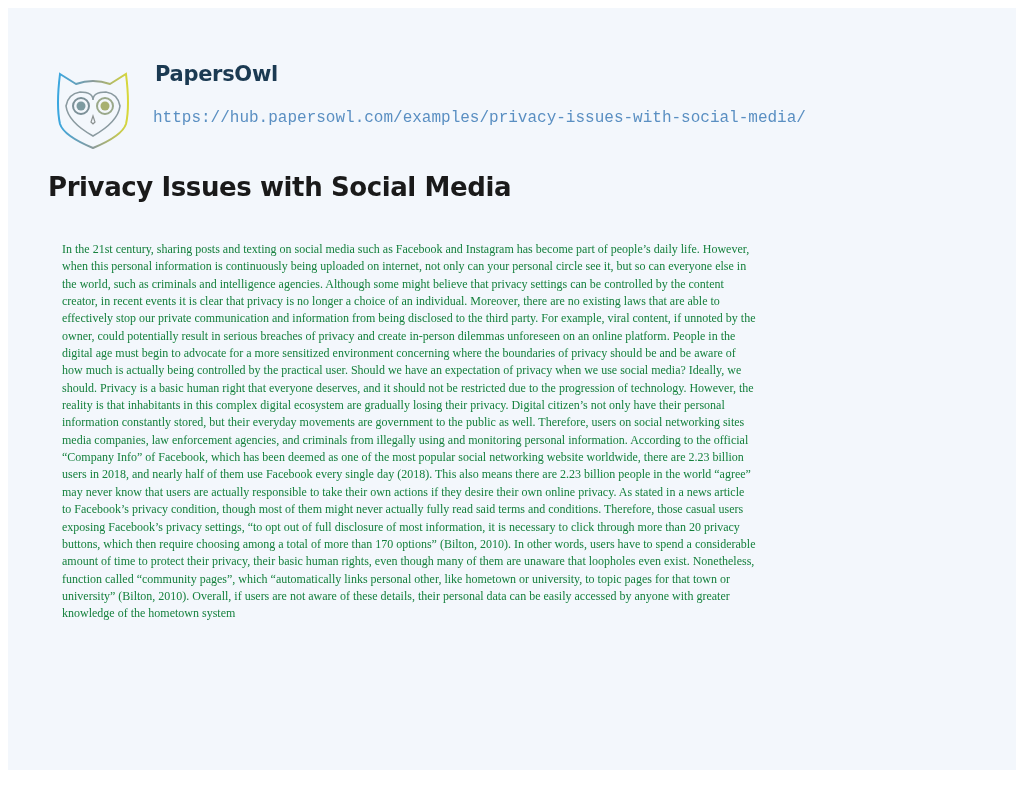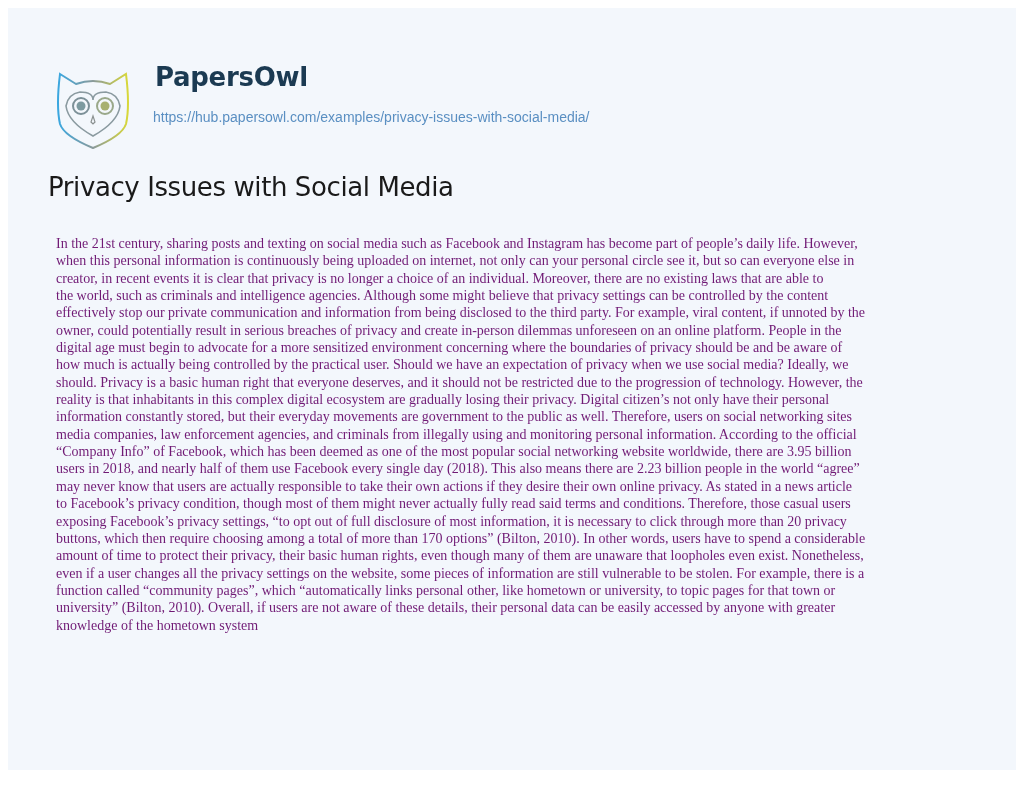--- a/index.html
+++ b/index.html
@@ -31,58 +31,58 @@
       top: 58px;
       width: 86px;
       height: 90px;
     }
     .brand-name {
       position: absolute;
       left: 147px;
       top: 54px;
       font-family: "DejaVu Sans", sans-serif;
       font-weight: bold;
-      font-size: 26px;
+      font-size: 21px;
       letter-spacing: -0.3px;
       color: #1b3a52;
       white-space: nowrap;
     }
     .source-url {
       position: absolute;
       left: 145px;
       top: 101px;
-      font-family: Liberation Sans, sans-serif;
-      font-size: 14px;
+      font-family: Liberation Mono, monospace;
+      font-size: 16px;
       color: #5a8fc2;
       white-space: nowrap;
       text-decoration: none;
     }
     .title {
       position: absolute;
       left: 40px;
       top: 164px;
       margin: 0;
       font-family: "DejaVu Sans", sans-serif;
-      font-weight: normal;
+      font-weight: bold;
       font-size: 26px;
       letter-spacing: -0.4px;
       color: #1a1a1a;
       white-space: nowrap;
       text-align: center;
     }
     .essay-body {
       position: absolute;
       left: 40px;
       top: 219px;
       width: 920px;
-      margin: 8px;
+      margin: 14px;
       font-family: "Liberation Serif", serif;
-      font-size: 14px;
+      font-size: 12px;
       line-height: 17.35px;
-      color: #701a75;
+      color: #15803d;
     }
     .essay-line {
       display: block;
       white-space: nowrap;
     }
   </style>
 </head>
 <body>
 
 <div class="page-card">
@@ -107,35 +107,34 @@
     </div>
     <div class="brand-name">PapersOwl</div>
     <a class="source-url" title="https://hub.papersowl.com/examples/privacy-issues-with-social-media/">https://hub.papersowl.com/examples/privacy-issues-with-social-media/</a>
   </div>
 
   <h1 class="title">Privacy Issues with Social Media</h1>
 
   <p class="essay-body">
     <span class="essay-line">In the 21st century, sharing posts and texting on social media such as Facebook and Instagram has become part of people’s daily life. However,</span>
     <span class="essay-line">when this personal information is continuously being uploaded on internet, not only can your personal circle see it, but so can everyone else in</span>
+    <span class="essay-line">the world, such as criminals and intelligence agencies. Although some might believe that privacy settings can be controlled by the content</span>
     <span class="essay-line">creator, in recent events it is clear that privacy is no longer a choice of an individual. Moreover, there are no existing laws that are able to</span>
-    <span class="essay-line">the world, such as criminals and intelligence agencies. Although some might believe that privacy settings can be controlled by the content</span>
     <span class="essay-line">effectively stop our private communication and information from being disclosed to the third party. For example, viral content, if unnoted by the</span>
     <span class="essay-line">owner, could potentially result in serious breaches of privacy and create in-person dilemmas unforeseen on an online platform. People in the</span>
     <span class="essay-line">digital age must begin to advocate for a more sensitized environment concerning where the boundaries of privacy should be and be aware of</span>
     <span class="essay-line">how much is actually being controlled by the practical user. Should we have an expectation of privacy when we use social media? Ideally, we</span>
     <span class="essay-line">should. Privacy is a basic human right that everyone deserves, and it should not be restricted due to the progression of technology. However, the</span>
     <span class="essay-line">reality is that inhabitants in this complex digital ecosystem are gradually losing their privacy. Digital citizen’s not only have their personal</span>
     <span class="essay-line">information constantly stored, but their everyday movements are government to the public as well. Therefore, users on social networking sites</span>
     <span class="essay-line">media companies, law enforcement agencies, and criminals from illegally using and monitoring personal information. According to the official</span>
-    <span class="essay-line">“Company Info” of Facebook, which has been deemed as one of the most popular social networking website worldwide, there are 3.95 billion</span>
+    <span class="essay-line">“Company Info” of Facebook, which has been deemed as one of the most popular social networking website worldwide, there are 2.23 billion</span>
     <span class="essay-line">users in 2018, and nearly half of them use Facebook every single day (2018). This also means there are 2.23 billion people in the world “agree”</span>
     <span class="essay-line">may never know that users are actually responsible to take their own actions if they desire their own online privacy. As stated in a news article</span>
     <span class="essay-line">to Facebook’s privacy condition, though most of them might never actually fully read said terms and conditions. Therefore, those casual users</span>
     <span class="essay-line">exposing Facebook’s privacy settings, “to opt out of full disclosure of most information, it is necessary to click through more than 20 privacy</span>
     <span class="essay-line">buttons, which then require choosing among a total of more than 170 options” (Bilton, 2010). In other words, users have to spend a considerable</span>
     <span class="essay-line">amount of time to protect their privacy, their basic human rights, even though many of them are unaware that loopholes even exist. Nonetheless,</span>
-    <span class="essay-line">even if a user changes all the privacy settings on the website, some pieces of information are still vulnerable to be stolen. For example, there is a</span>
     <span class="essay-line">function called “community pages”, which “automatically links personal other, like hometown or university, to topic pages for that town or</span>
     <span class="essay-line">university” (Bilton, 2010). Overall, if users are not aware of these details, their personal data can be easily accessed by anyone with greater</span>
     <span class="essay-line">knowledge of the hometown system</span>
   </p>
 </div>
 
 </body></html>

